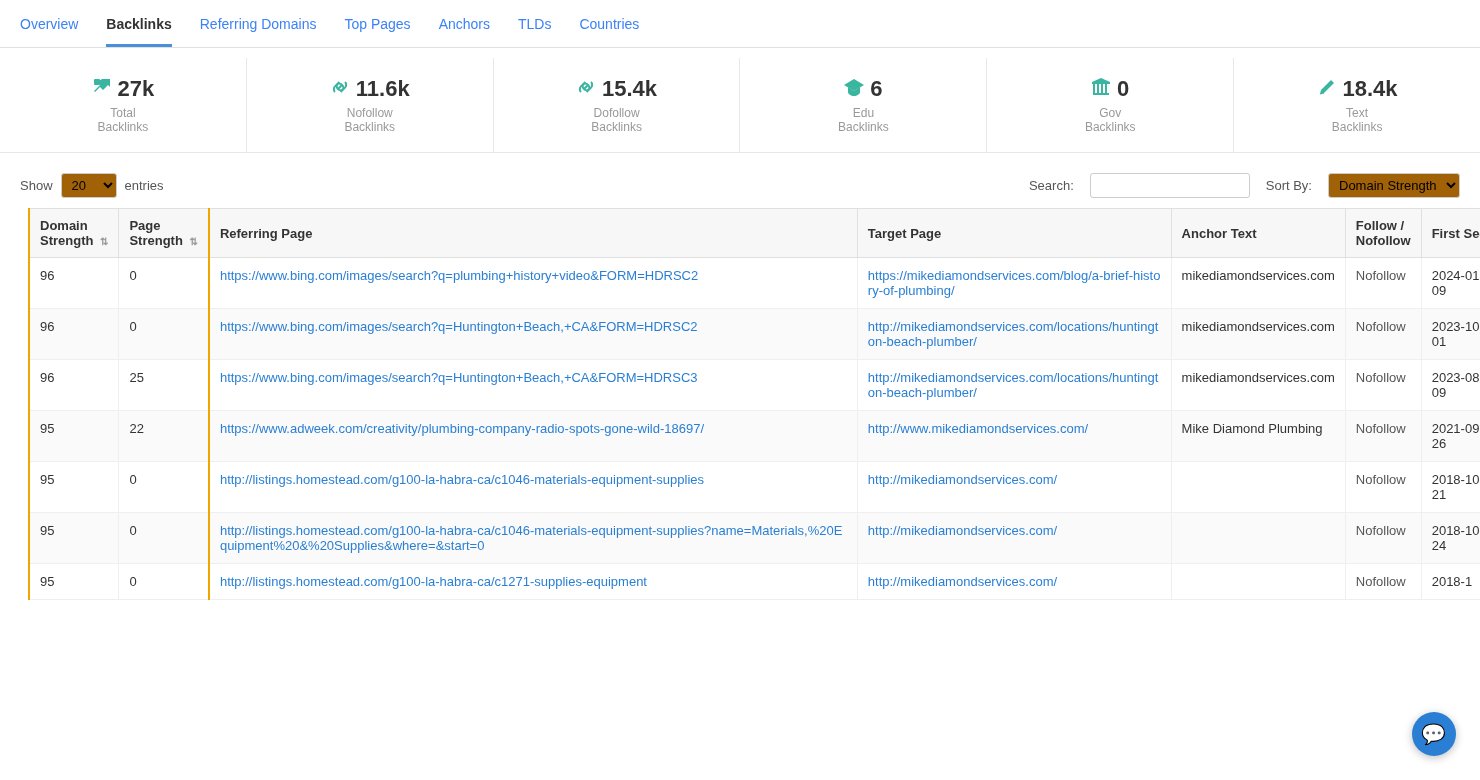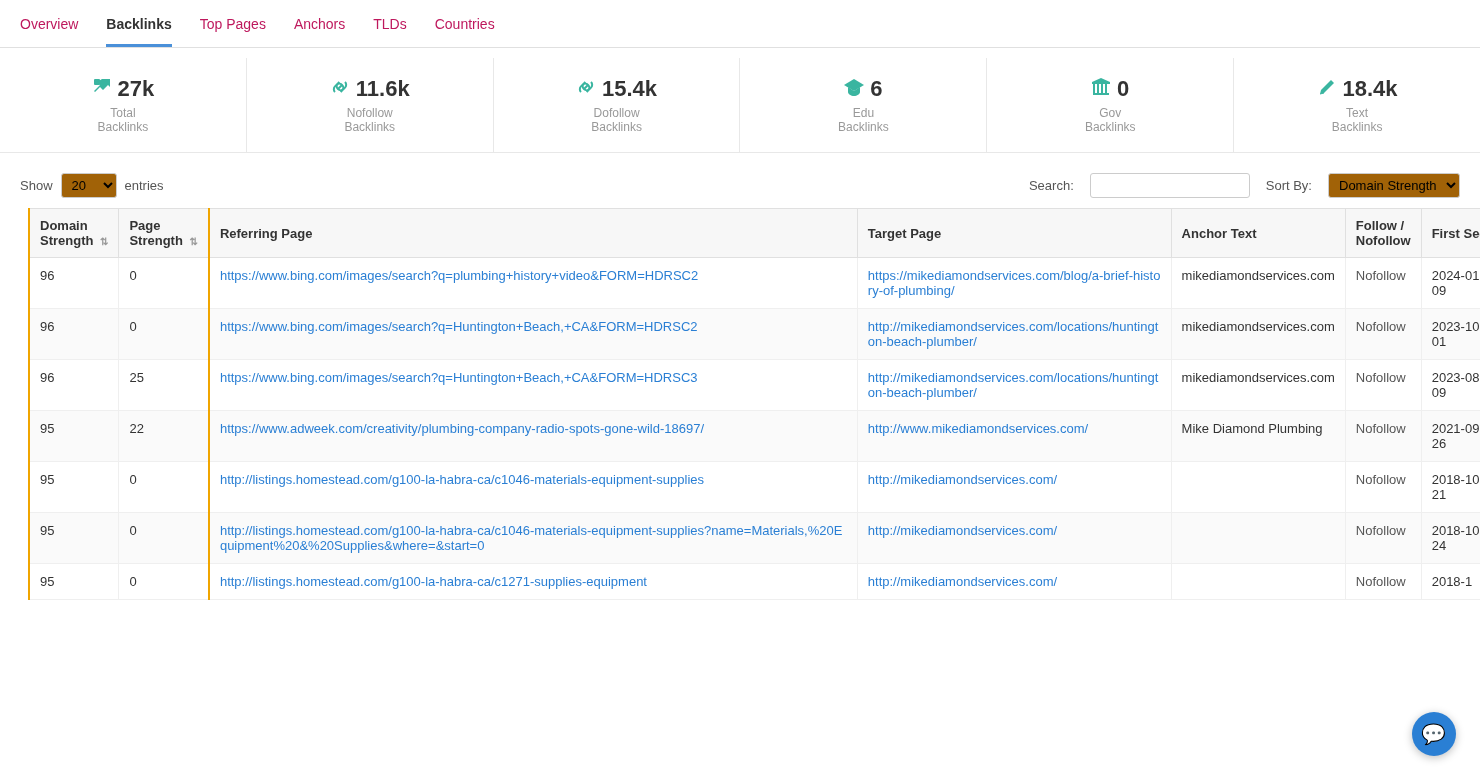--- a/index.html
+++ b/index.html
@@ -1,20 +1,20 @@
 <!DOCTYPE html>
 <html><head>
   <meta charset="utf-8">
   <style>
     * { box-sizing: border-box; margin: 0; padding: 0; }
     body { font-family: Arial, sans-serif; font-size: 13px; color: #333; background: #fff; }
 
     
     .tabs { display: flex; align-items: center; padding: 0 20px; border-bottom: 1px solid #e0e0e0; gap: 28px; }
-    .tab { padding: 16px 0 12px; cursor: pointer; font-size: 14px; color: #be185d; text-decoration: none; border-bottom: 3px solid transparent; }
+    .tab { padding: 16px 0 12px; cursor: pointer; font-size: 14px; color: #3b82f6; text-decoration: none; border-bottom: 3px solid transparent; }
     .tab.active { color: #333; font-weight: bold; border-bottom: 3px solid #4a90d9; }
 
     
     .stats-row { display: flex; align-items: stretch; border-bottom: 1px solid #e8e8e8; margin: 10px 0; }
     .stat-card { flex: 1; display: flex; flex-direction: column; align-items: center; justify-content: center; padding: 18px 22px; border-right: 1px solid #e8e8e8; }
     .stat-card:last-child { border-right: none; }
     .stat-value { font-size: 22px; font-weight: bold; color: #333; display: flex; align-items: center; gap: 6px; }
     .stat-icon { color: #3ab5a0; font-size: 20px; }
     .stat-label { color: #999; font-size: 12px; text-align: center; margin-top: 4px; }
 
@@ -49,20 +49,21 @@
       color: #fff; font-size: 20px;
     }
   </style>
 </head>
 <body>
 
 <nav>
   <div class="tabs" id="tabs-container">
       <a class="tab" href="#">Overview</a>
       <a class="tab active" href="#">Backlinks</a>
+      <a class="tab" href="#">Referring Domains</a>
       <a class="tab" href="#">Top Pages</a>
       <a class="tab" href="#">Anchors</a>
       <a class="tab" href="#">TLDs</a>
       <a class="tab" href="#">Countries</a>
     </div>
 </nav>
 
 <div class="stats-row" id="stats-container">
     <div class="stat-card">
     <div class="stat-value">

